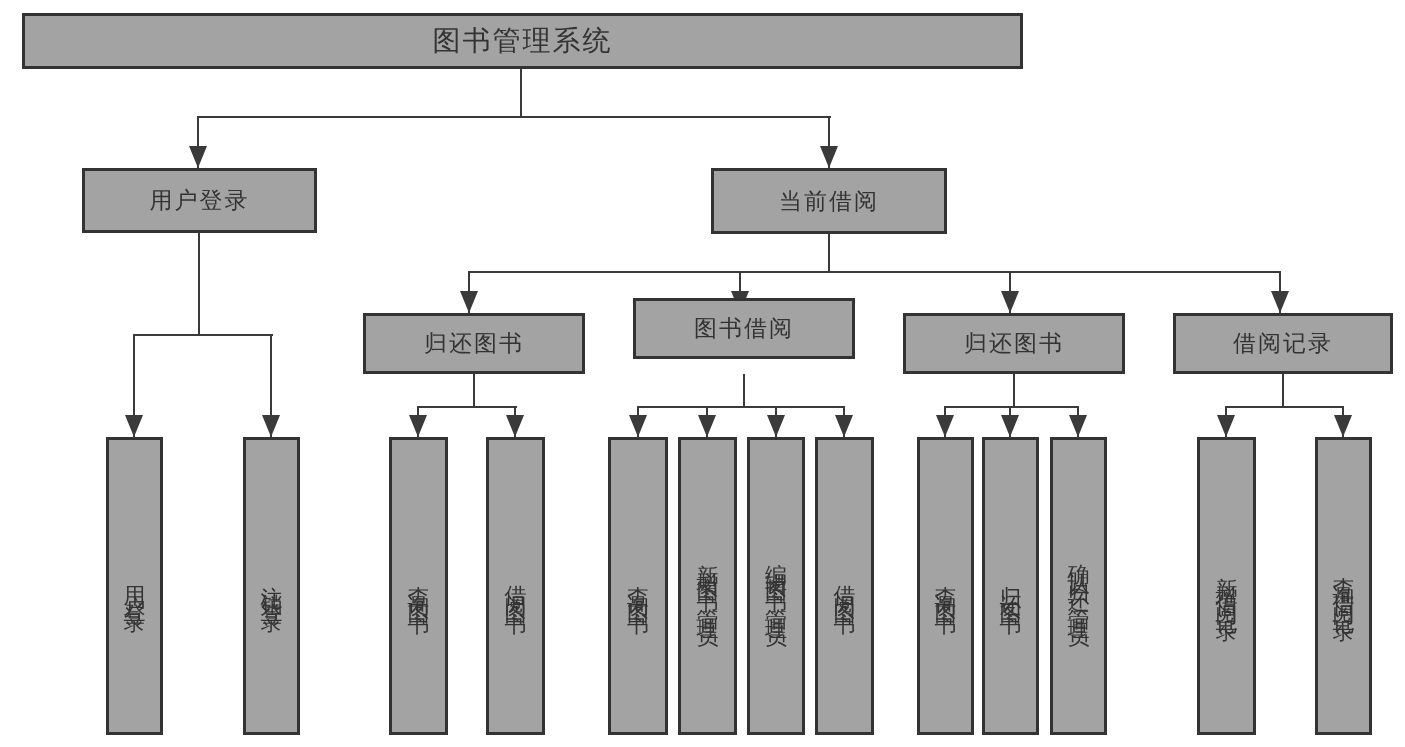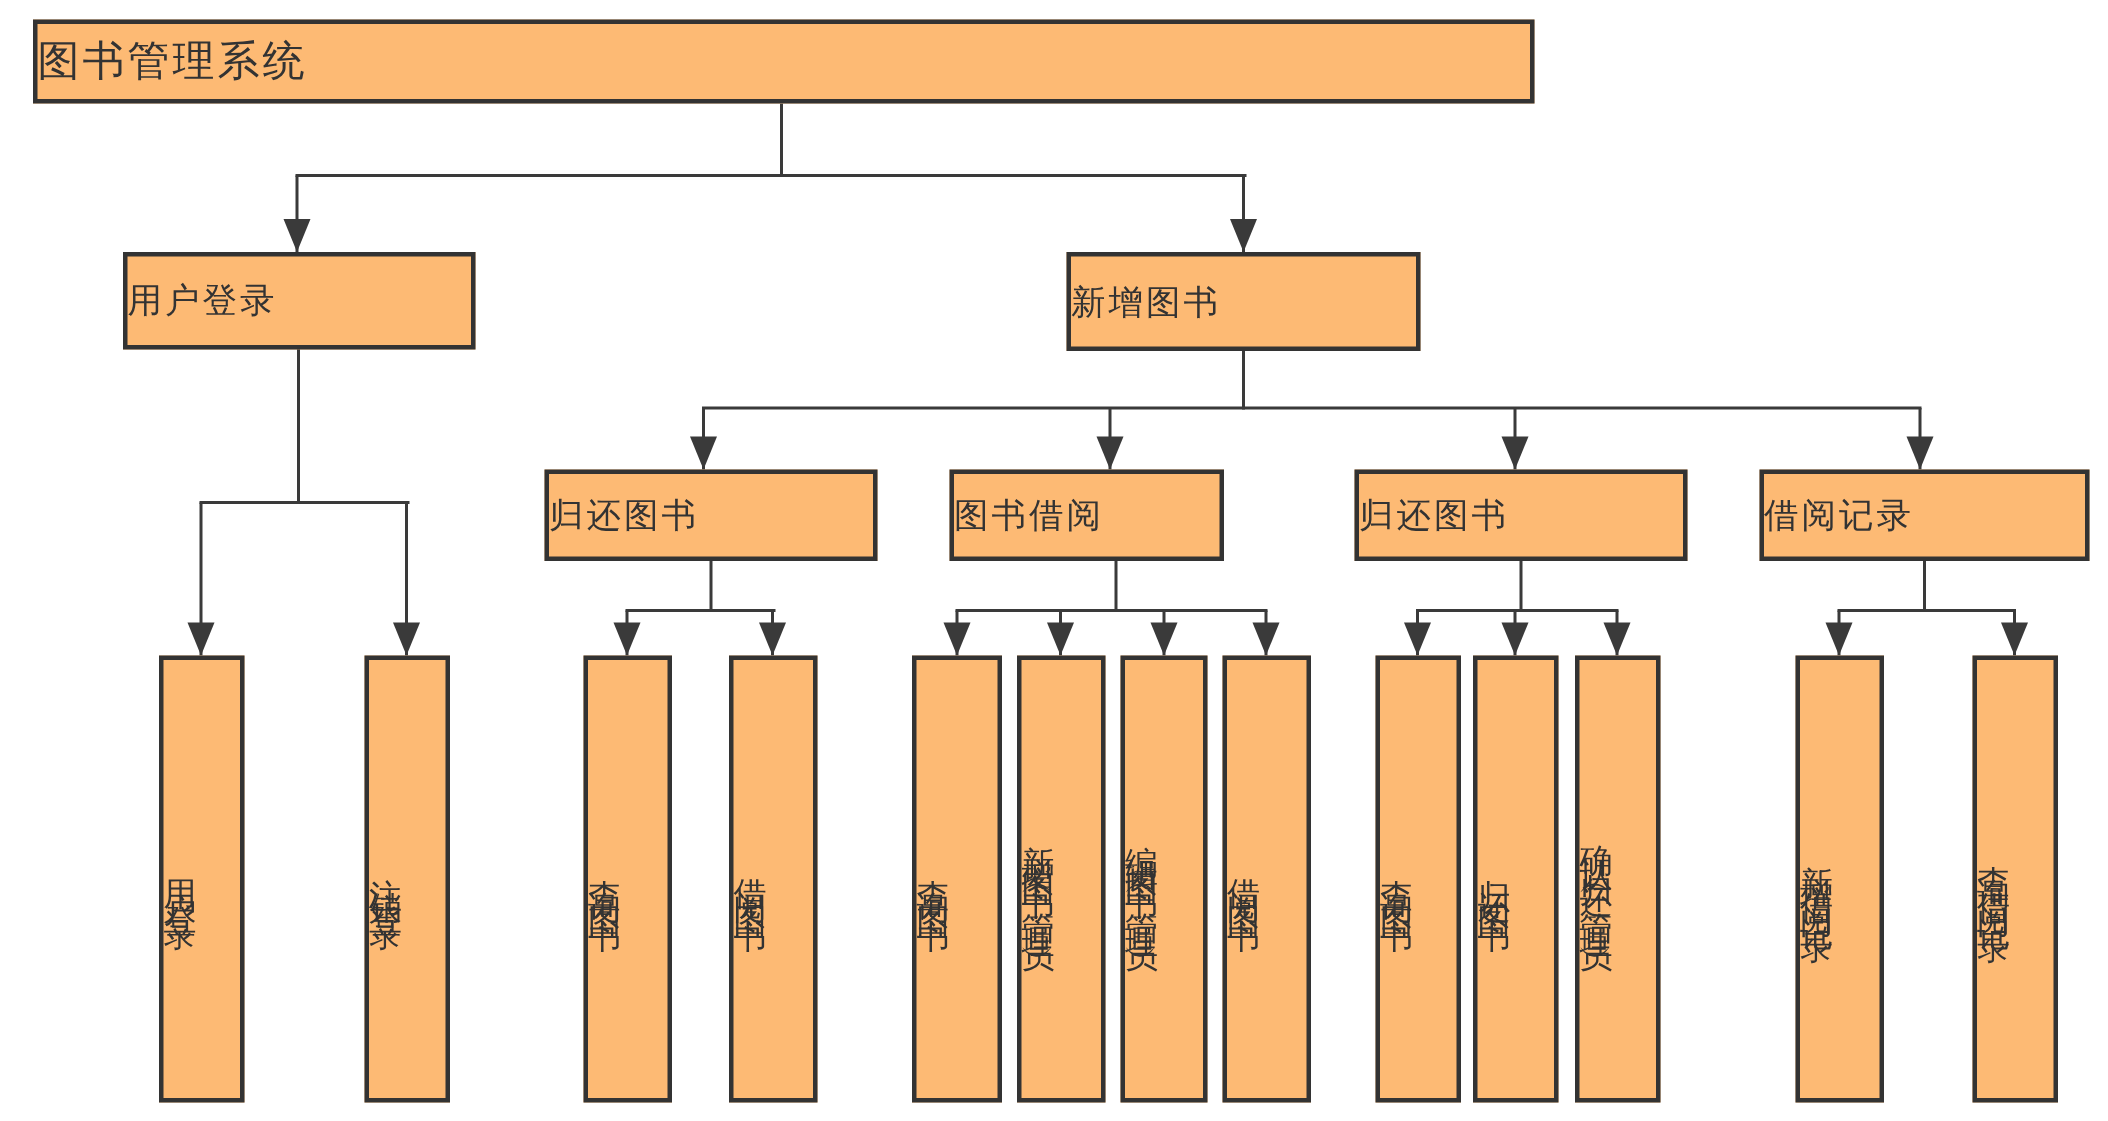--- a/index.html
+++ b/index.html
@@ -14,22 +14,22 @@
     position:relative;
     width:1405px;height:747px;
     background:var(--background);
     font-family:"Liberation Sans","DejaVu Sans",sans-serif;
     overflow:hidden;
   }
   .node{
     position:absolute;
     box-sizing:border-box;
     border:3px solid var(--border);
-    background:#fdba74;
-    display:flex;align-items:center;
+    background:#a3a3a3;
+    display:flex;align-items:center;justify-content:center;
     color:var(--text);
     z-index:2;
   }
   .node.root span{font-size:28px;letter-spacing:2px;}
   .node.lv span{font-size:23px;letter-spacing:2px;}
   .node.leaf span{
     writing-mode:vertical-rl;
     font-size:22px;
     letter-spacing:9px;
     line-height:1;
@@ -118,27 +118,27 @@
   <div class="ah" style="left:1334px;top:415px"></div>
 
   <div class="node root" style="left:22px;top:13px;width:1001px;height:56px">
     <span>图书管理系统</span>
   </div>
 
   <div class="node lv" style="left:82px;top:168px;width:235px;height:65px">
     <span>用户登录</span>
   </div>
   <div class="node lv" style="left:711px;top:168px;width:236px;height:66px">
-    <span>新增图书</span>
+    <span>当前借阅</span>
   </div>
 
   <div class="node lv" style="left:363px;top:313px;width:222px;height:61px">
     <span>归还图书</span>
   </div>
-  <div class="node lv" style="left:633px;top:313px;width:183px;height:61px">
+  <div class="node lv" style="left:633px;top:298px;width:222px;height:61px">
     <span>图书借阅</span>
   </div>
   <div class="node lv" style="left:903px;top:313px;width:222px;height:61px">
     <span>归还图书</span>
   </div>
   <div class="node lv" style="left:1173px;top:313px;width:220px;height:61px">
     <span>借阅记录</span>
   </div>
 
   <div class="node leaf" style="left:106px;top:437px;width:57px;height:298px">

